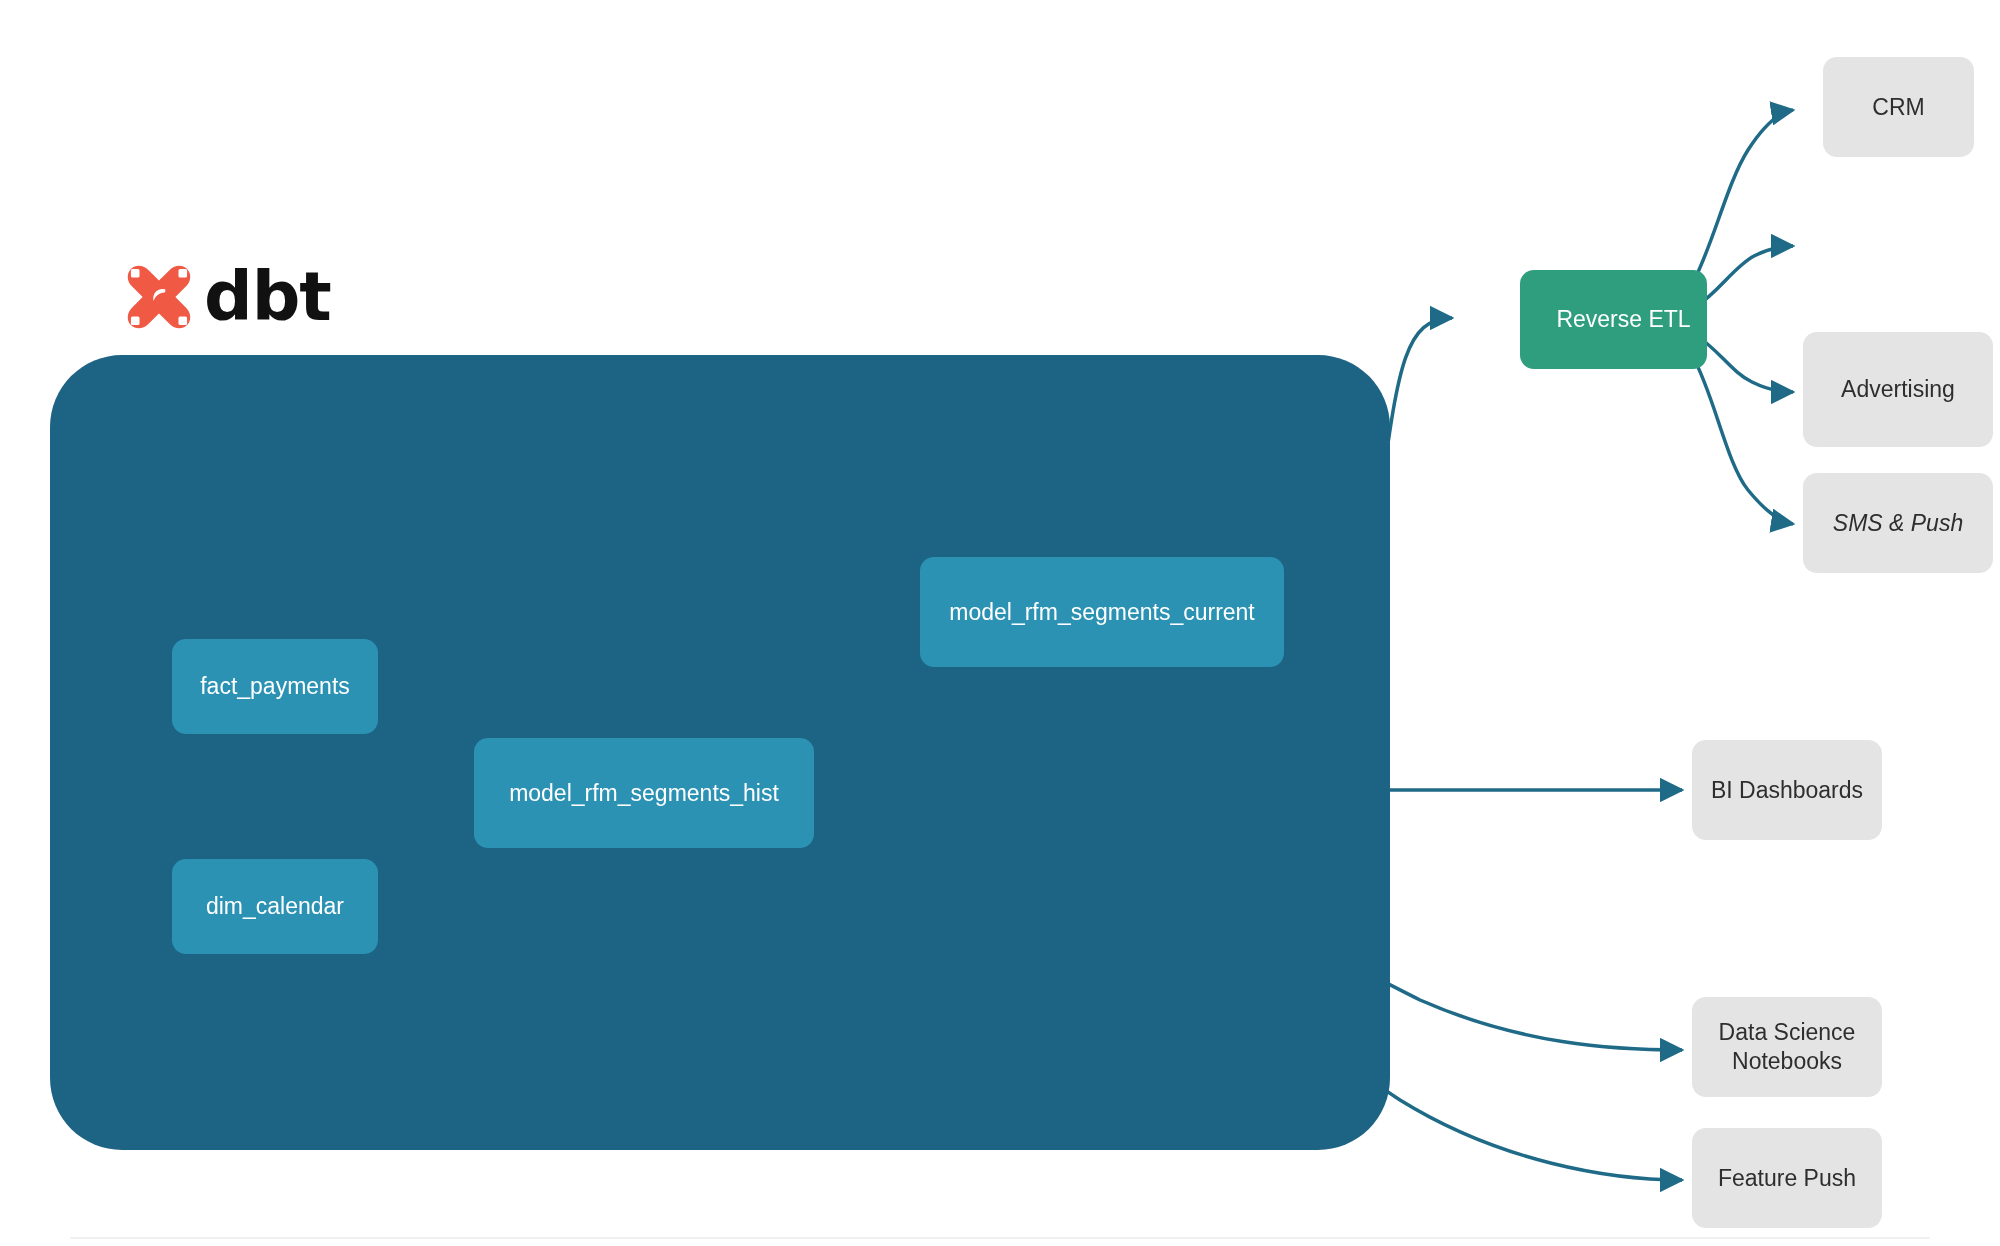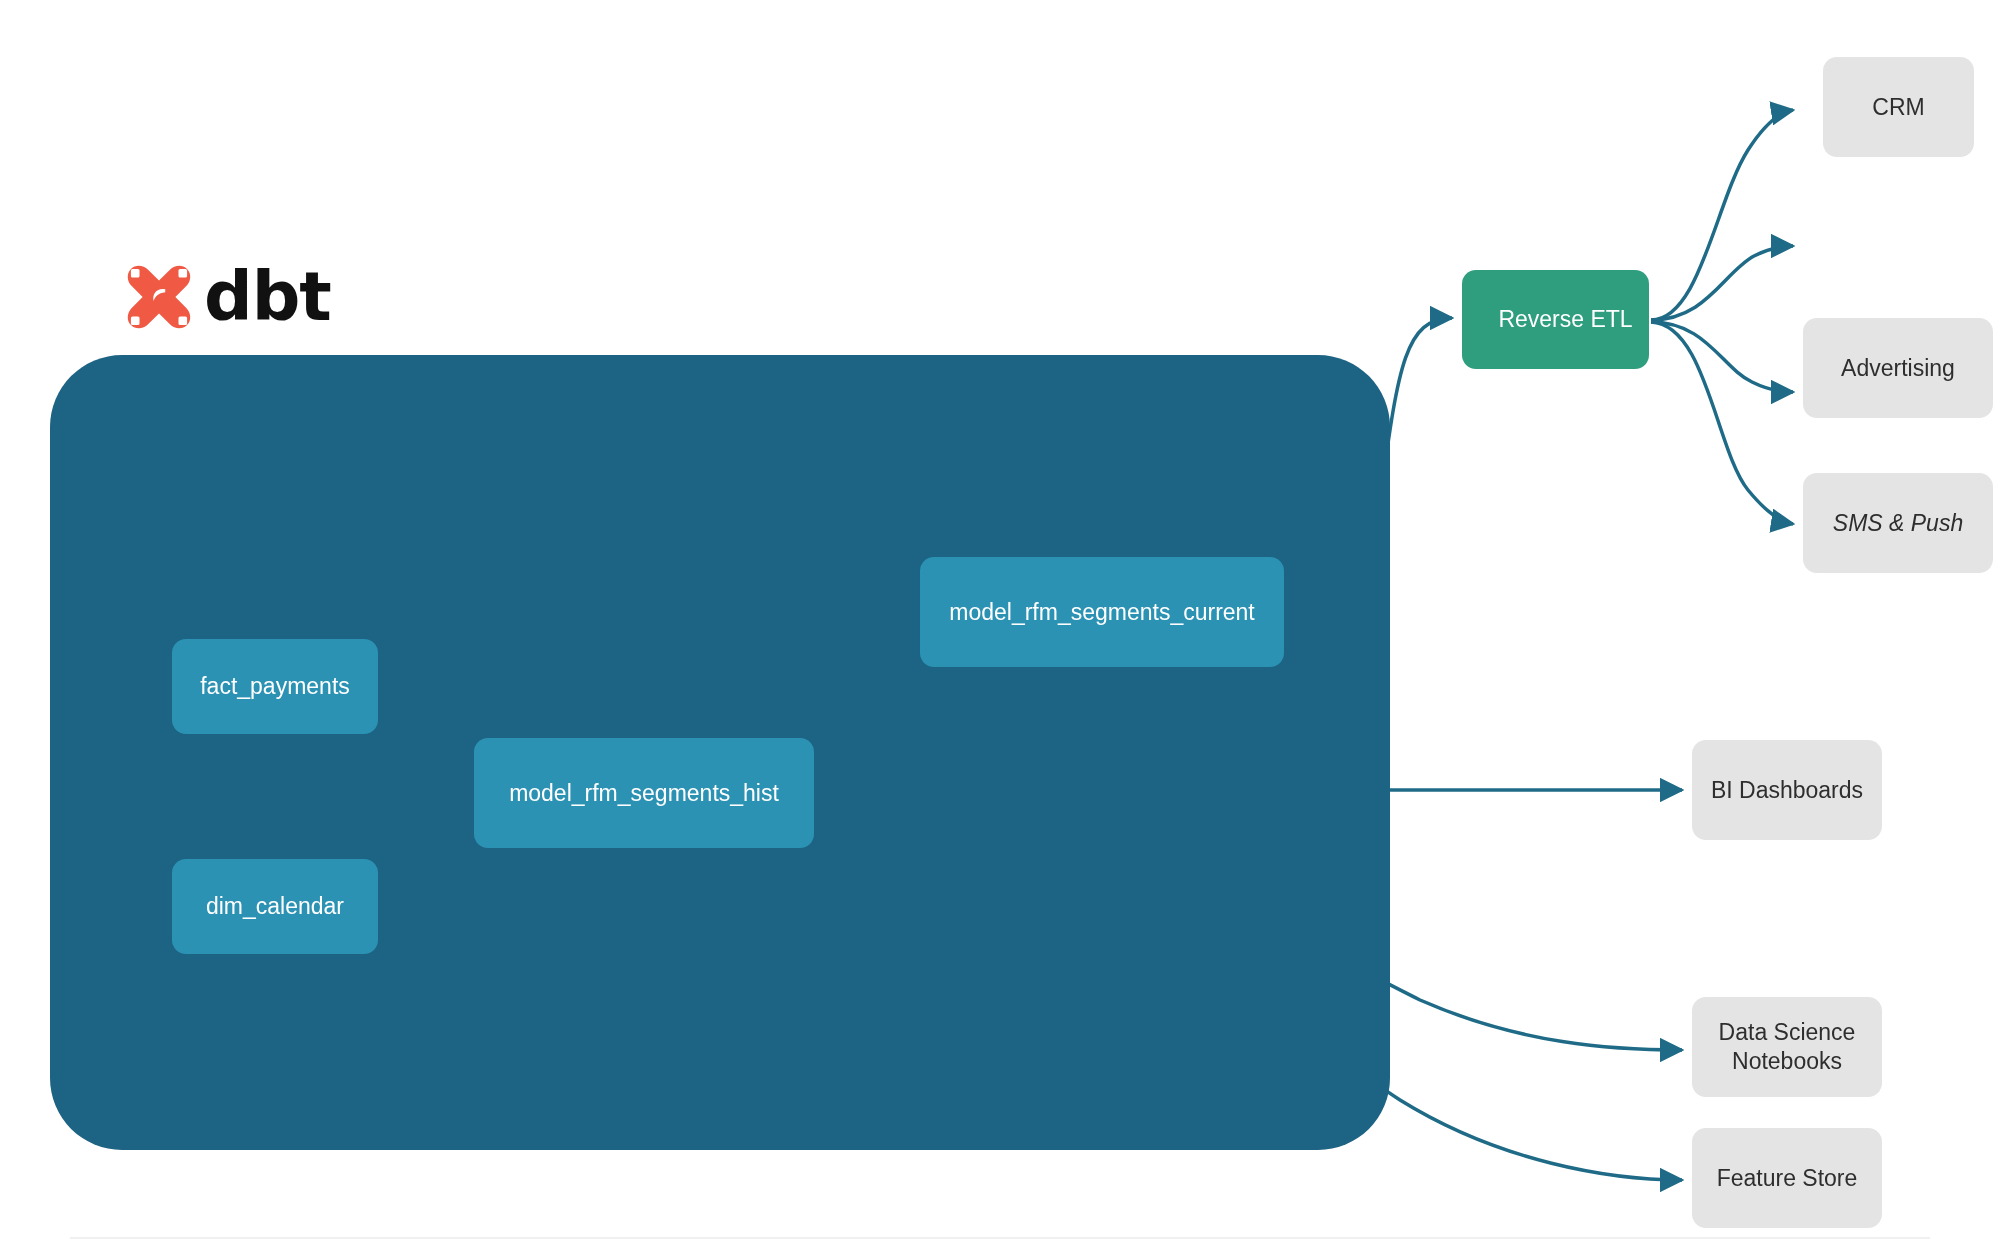--- a/index.html
+++ b/index.html
@@ -84,25 +84,25 @@
     background: #E4E4E4;
     color: #2E2E2E;
     border-radius: 14px;
     font-size: 23px;
   }
 
   #node-fact-payments     { left: 172px; top: 639px; width: 206px; height: 95px; }
   #node-dim-calendar      { left: 172px; top: 859px; width: 206px; height: 95px; }
   #node-rfm-hist          { left: 474px; top: 738px; width: 340px; height: 110px; }
   #node-rfm-current       { left: 920px; top: 557px; width: 364px; height: 110px; }
-  #node-reverse-etl       { left: 1462px; top: 270px; width: 187px; height: 99px; padding-left: 20px; }
+  #node-reverse-etl       { left: 1520px; top: 270px; width: 187px; height: 99px; padding-left: 20px; }
 
   #node-crm               { left: 1803px; top: 57px;  width: 151px; height: 100px; margin-left: 20px; }
   #node-email             { left: 1803px; top: 196px; width: 190px; height: 100px; }
-  #node-advertising       { left: 1803px; top: 318px; width: 190px; height: 100px; }
+  #node-advertising       { left: 1803px; top: 332px; width: 190px; height: 115px; }
   #node-sms-push          { left: 1803px; top: 473px; width: 190px; height: 100px; font-style: italic; }
   #node-bi-dashboards     { left: 1692px; top: 740px; width: 190px; height: 100px; }
   #node-ds-notebooks      { left: 1692px; top: 997px; width: 190px; height: 100px; }
   #node-feature-store     { left: 1692px; top: 1128px; width: 190px; height: 100px; }
 
   .bottom-rule {
     position: absolute;
     left: 70px;
     top: 1237px;
     width: 1860px;
@@ -187,17 +187,17 @@
 
   <div id="node-bi-dashboards" class="node node-gray">BI Dashboards</div>
 
   <div id="node-ds-notebooks" class="node node-gray">
     <div>
       <div>Data Science</div>
       <div>Notebooks</div>
     </div>
   </div>
 
-  <div id="node-feature-store" class="node node-gray">Feature Store</div>
+  <div id="node-feature-store" class="node node-gray">Feature Push</div>
 
   <div class="bottom-rule"></div>
 
 </div>
 
 </body></html>

